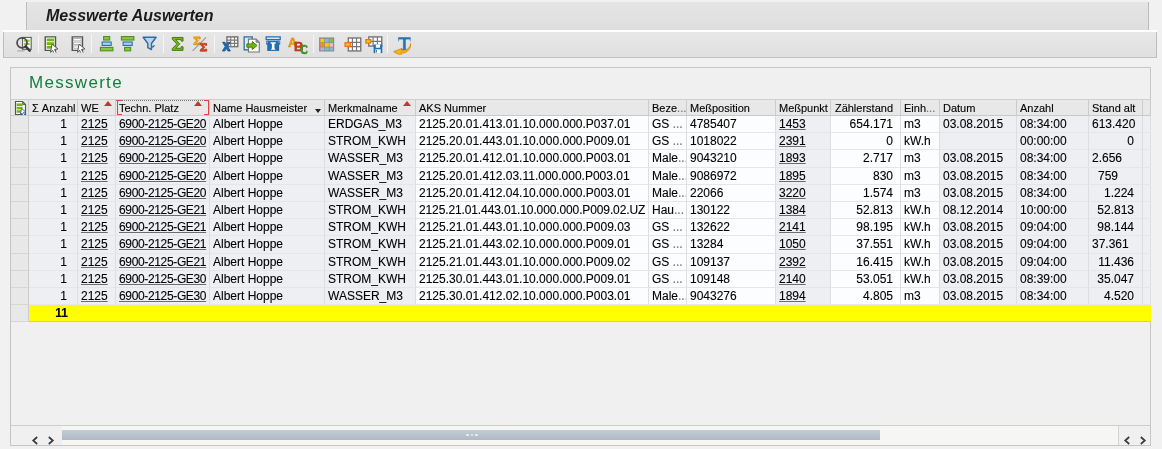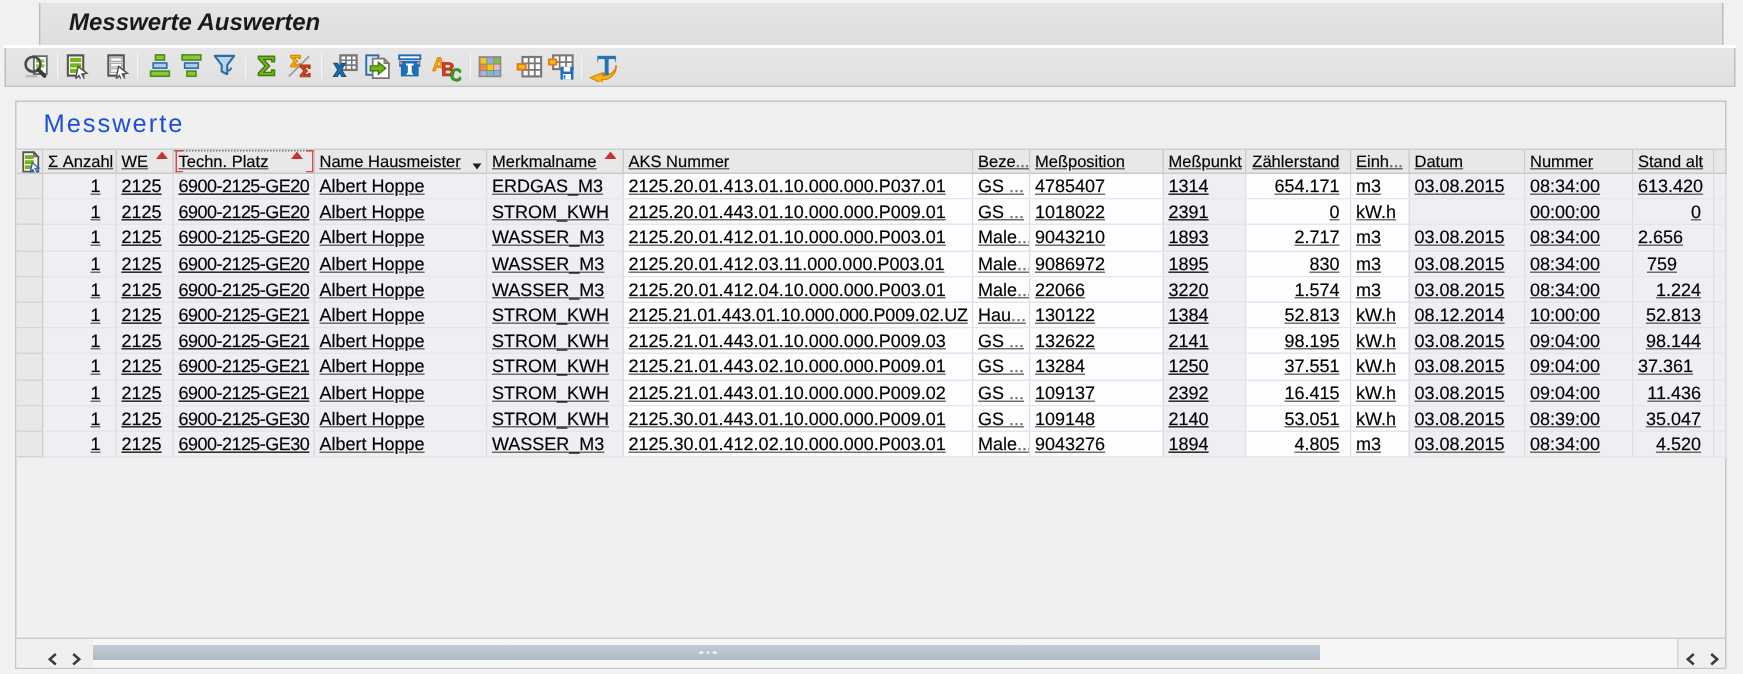--- a/index.html
+++ b/index.html
@@ -5,22 +5,22 @@
   * { margin:0; padding:0; box-sizing:border-box; }
   html,body { width:1162px; height:449px; overflow:hidden; }
   body { font-family:"Liberation Sans", sans-serif; background:#f1f1f1; position:relative; }
   .titlebar { position:absolute; left:3px; top:2px; right:13px; height:28px; background:linear-gradient(#e5e5e5,#dedede); border-left:1px solid #bdbdbd; border-right:1px solid #bdbdbd;margin-left:23px; }
   .titlebar .t { position:absolute; left:19px; top:5px; font-size:16px; font-weight:bold; font-style:italic; color:#1a1a1a; }
   .sepline { position:absolute; left:3px; right:5px; top:30px; height:2px; background:#ffffff; }
   .toolbar { position:absolute; left:3px; top:32px; right:5px; height:26px; background:linear-gradient(#e7e7e7,#e0e0e0); border-bottom:1px solid #c2c2c2; border-left:1px solid #bdbdbd; border-right:1px solid #bdbdbd; }
   .ticon { position:absolute; top:4px; width:18px; height:18px; transform:scale(1.08); transform-origin:0 50%; }
   .tsep { position:absolute; top:3px; width:1px; height:18px; background:#c5c5c5; border-right:1px solid #f5f5f5; }
   .panel { position:absolute; left:10px; top:67px; width:1141px; height:379px; background:#f0f0f0; border:1px solid #c6c6c6; }
-  .ptitle { position:absolute; left:18px; top:5px; font-size:17px; letter-spacing:1.3px; color:#1d4ed8; }
-  table.grid { position:absolute; left:0px; top:31px; width:1140px; border-collapse:separate; border-spacing:0; table-layout:fixed; font-size:12px; color:#000;text-decoration:underline; -webkit-text-stroke:0.2px rgba(0,0,0,0.55); }
+  .ptitle { position:absolute; left:18px; top:5px; font-size:17px; letter-spacing:1.3px; color:#15803d; }
+  table.grid { position:absolute; left:0px; top:31px; width:1140px; border-collapse:separate; border-spacing:0; table-layout:fixed; font-size:12px; color:#000; -webkit-text-stroke:0.2px rgba(0,0,0,0.55); }
   .grid th { font-weight:normal; text-align:left; background:#e8e8e8; border-right:1px solid #cccccc; border-bottom:1px solid #c9c9c9; border-top:1px solid #cfcfcf; padding:0 3px 0 3px; height:17px; white-space:nowrap; overflow:hidden; font-size:11px; position:relative; }
   .grid td { border-right:1px solid #dcdee1; border-bottom:1px solid #e4e6e9; padding:0 2px 0 3px; height:17.2px; white-space:nowrap; overflow:hidden; }
   .grid td.w { background:#fcfdfe; }
   .grid td.g { background:#edeff2; }
   .grid td.ic { background:#e8e8e8; border-right:1px solid #cccccc; border-bottom:1px solid #d6d6d6; }
   .grid td.num { text-align:right; padding-right:7px; }
   .grid th.num { text-align:right; padding-right:7px; }
   .lnk { text-decoration:underline; }
   .yellow td { background:#ffff00; border-bottom:1px solid #e0e000; border-right:0; }
   .yellow td.ic { background:#e8e8e8; border-right:1px solid #cccccc; }
@@ -192,35 +192,35 @@
           <th>Techn. Platz<span class="tri-up" style="right:7px"></span><span style="position:absolute;left:0;top:0;right:0;height:2px;border-top:1px dotted #777"></span><span style="position:absolute;left:0.5px;top:0;bottom:0;width:5px;border:1.5px solid #e04545;border-right:0"></span><span style="position:absolute;right:0.5px;top:0;bottom:0;width:5px;border:1.5px solid #e04545;border-left:0"></span></th>
           <th>Name Hausmeister<span class="tri-down" style="right:3px"></span></th>
           <th>Merkmalname<span class="tri-up" style="right:4px"></span></th>
           <th>AKS Nummer</th>
           <th>Beze<span style="color:#888">...</span></th>
           <th>Meßposition</th>
           <th>Meßpunkt</th>
           <th class="num">Zählerstand</th>
           <th>Einh<span style="color:#888">...</span></th>
           <th>Datum</th>
-          <th>Nummer</th>
+          <th>Anzahl</th>
           <th class="num">Stand alt</th>
           <th></th>
         </tr>
         <tr>
           <td class="ic"></td>
           <td class="g num" style="padding-right:10px">1</td>
           <td class="g"><span class="lnk">2125</span></td>
           <td class="g"><span class="lnk" style="letter-spacing:-0.35px">6900-2125-GE20</span></td>
           <td class="g">Albert Hoppe</td>
           <td class="g">ERDGAS_M3</td>
           <td class="w">2125.20.01.413.01.10.000.000.P037.01</td>
           <td class="w">GS <span style="color:#888">...</span></td>
           <td class="w">4785407</td>
-          <td class="g"><span class="lnk">1314</span></td>
+          <td class="g"><span class="lnk">1453</span></td>
           <td class="w num">654.171</td>
           <td class="w">m3</td>
           <td class="g">03.08.2015</td>
           <td class="g">08:34:00</td>
           <td class="g num" style="padding-right:8px">613.420</td>
           <td class="g"></td>
         </tr>
         <tr>
           <td class="ic"></td>
           <td class="g num" style="padding-right:10px">1</td>
@@ -332,21 +332,21 @@
         <tr>
           <td class="ic"></td>
           <td class="g num" style="padding-right:10px">1</td>
           <td class="g"><span class="lnk">2125</span></td>
           <td class="g"><span class="lnk" style="letter-spacing:-0.35px">6900-2125-GE21</span></td>
           <td class="g">Albert Hoppe</td>
           <td class="g">STROM_KWH</td>
           <td class="w">2125.21.01.443.02.10.000.000.P009.01</td>
           <td class="w">GS <span style="color:#888">...</span></td>
           <td class="w">13284</td>
-          <td class="g"><span class="lnk">1250</span></td>
+          <td class="g"><span class="lnk">1050</span></td>
           <td class="w num">37.551</td>
           <td class="w">kW.h</td>
           <td class="g">03.08.2015</td>
           <td class="g">09:04:00</td>
           <td class="g num" style="padding-right:24px">37.361</td>
           <td class="g"></td>
         </tr>
         <tr>
           <td class="ic"></td>
           <td class="g num" style="padding-right:10px">1</td>
@@ -393,20 +393,38 @@
           <td class="w">2125.30.01.412.02.10.000.000.P003.01</td>
           <td class="w">Male<span style="color:#888">...</span></td>
           <td class="w">9043276</td>
           <td class="g"><span class="lnk">1894</span></td>
           <td class="w num">4.805</td>
           <td class="w">m3</td>
           <td class="g">03.08.2015</td>
           <td class="g">08:34:00</td>
           <td class="g num" style="padding-right:8px">4.520</td>
           <td class="g"></td>
+        </tr>
+        <tr class="yellow">
+          <td class="ic"></td>
+          <td class="num" style="font-weight:bold;padding-right:10px">11</td>
+          <td></td>
+          <td></td>
+          <td></td>
+          <td></td>
+          <td></td>
+          <td></td>
+          <td></td>
+          <td></td>
+          <td></td>
+          <td></td>
+          <td></td>
+          <td></td>
+          <td></td>
+          <td></td>
         </tr>
       </tbody>
     </table>
   <div class="scrollrow">
     <span class="arr" style="left:20px"><svg width="8" height="9" viewBox="0 0 8 9">
           <path d="M6.2 1 L2.2 4.5 L6.2 8" fill="none" stroke="#3c3c3c" stroke-width="1.7"></path>
         </svg></span>
     <span class="arr" style="left:36px"><svg width="8" height="9" viewBox="0 0 8 9">
           <path d="M1.8 1 L5.8 4.5 L1.8 8" fill="none" stroke="#3c3c3c" stroke-width="1.7"></path>
         </svg></span>

